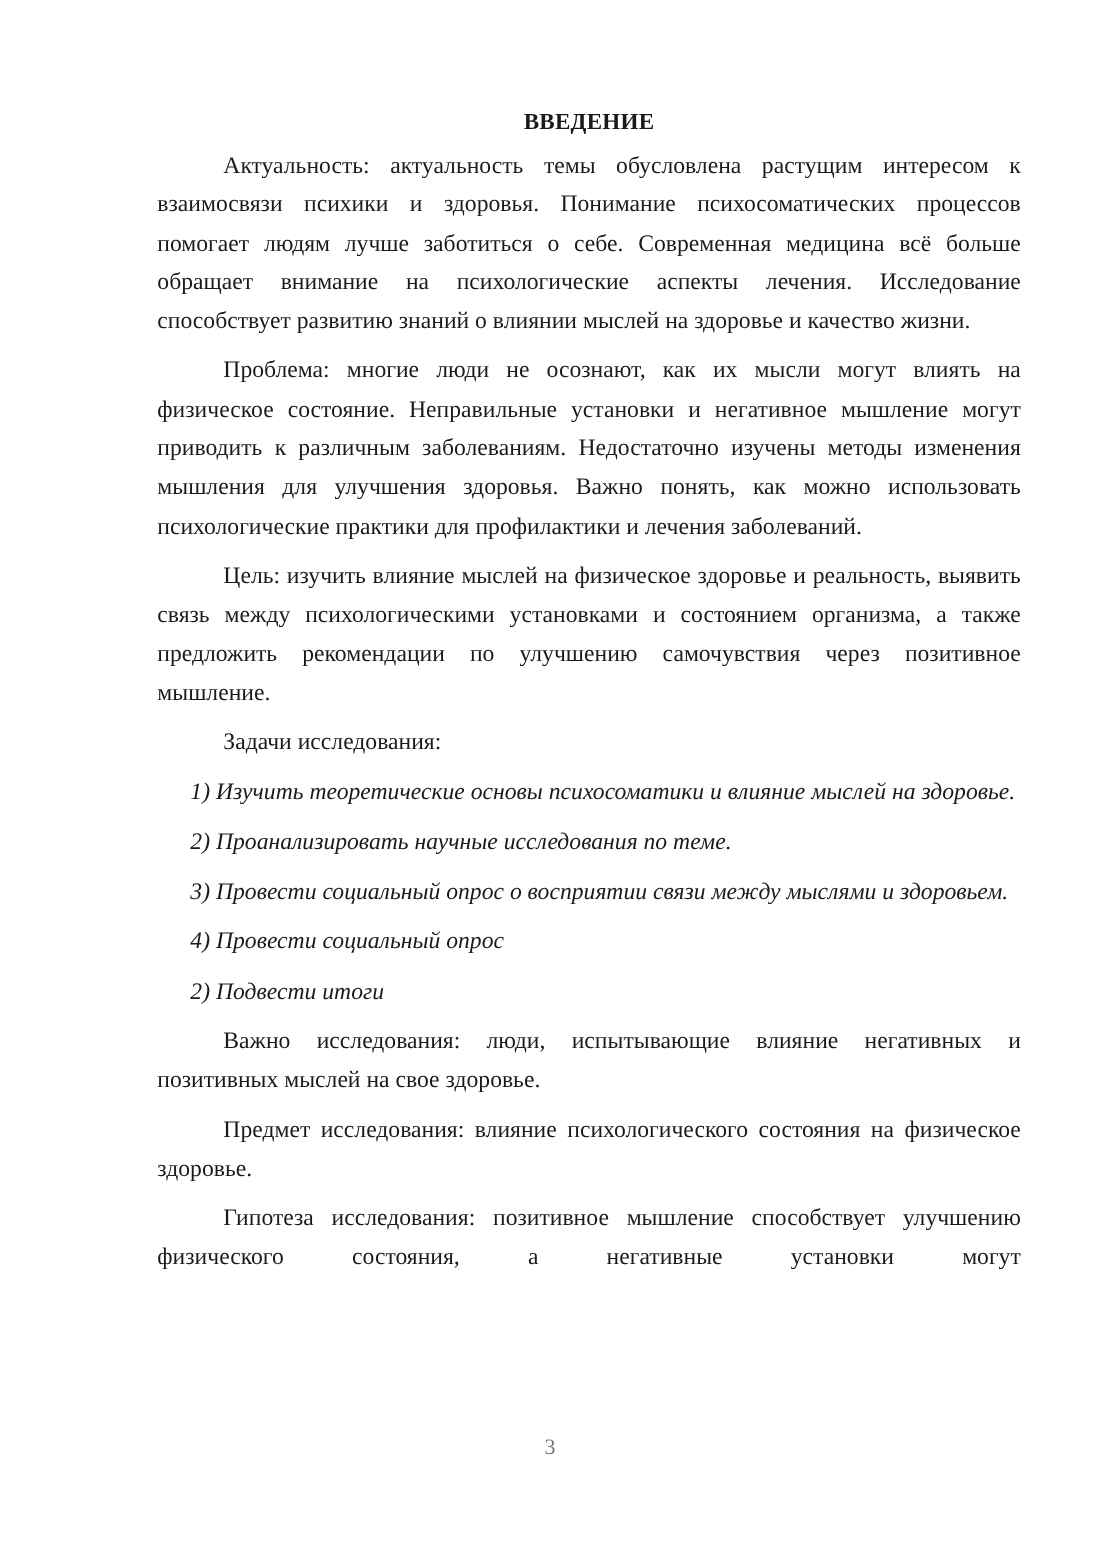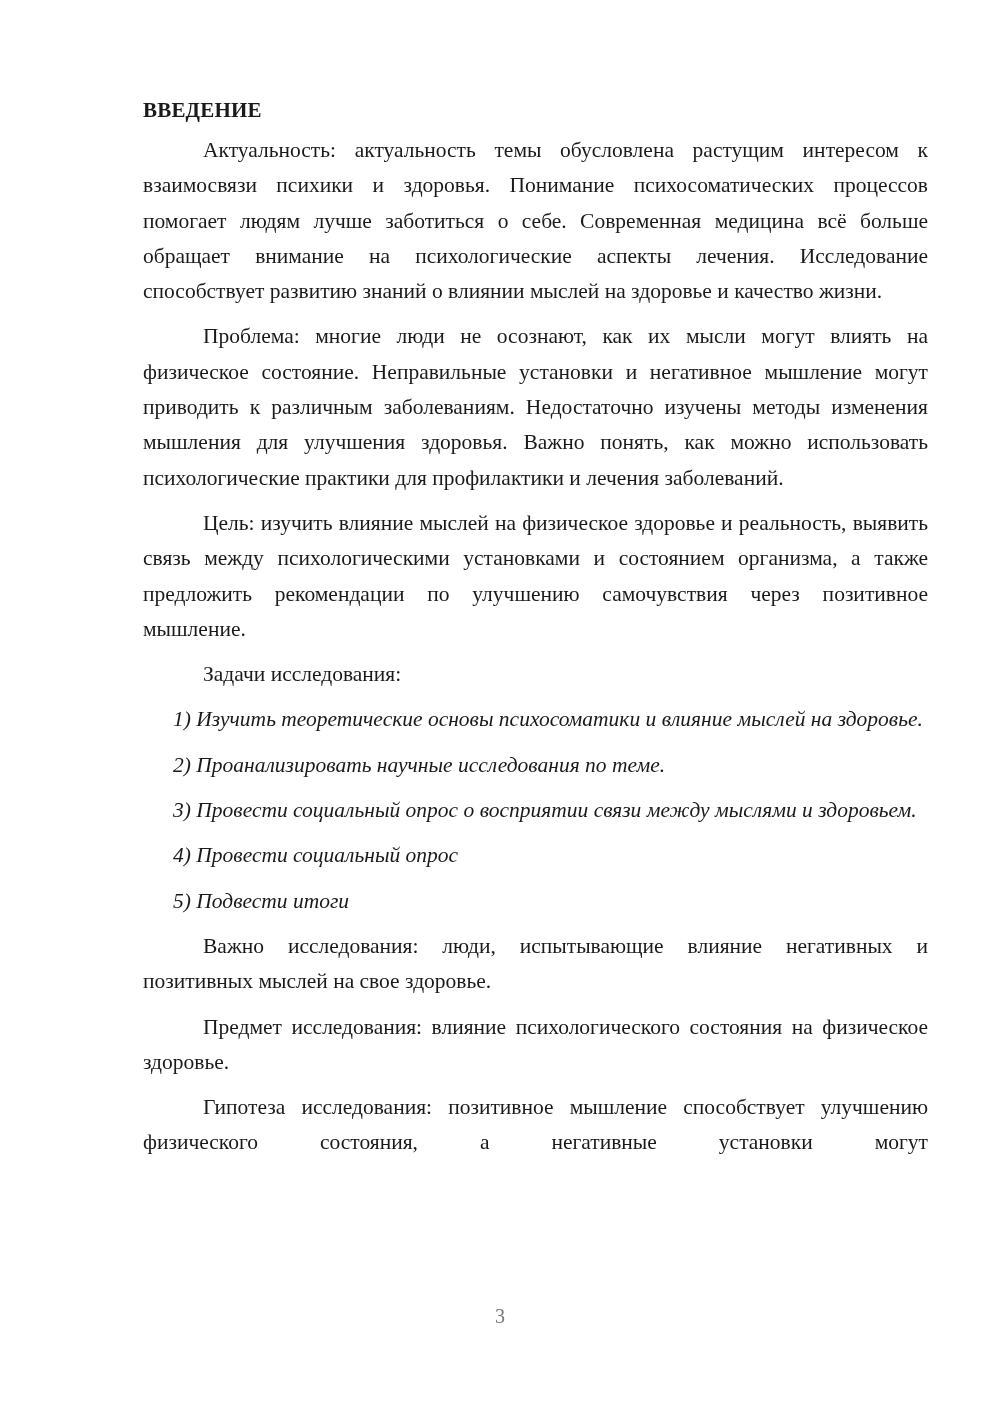--- a/index.html
+++ b/index.html
@@ -3,21 +3,21 @@
   <meta charset="utf-8">
   <style>
     html, body { margin: 0; padding: 0; background: #ffffff; }
     body { width: 1000px; height: 1414px; position: relative; overflow: hidden; }
     .page {
       position: absolute; left: 143px; top: 93px; width: 785px;
       font-family: "Liberation Serif", "DejaVu Serif", serif;
       font-size: 21.5px; line-height: 35.3px; color: #1a1a1a;
     }
     .title {
-      font-weight: bold; font-size: 21px;
+      text-align: center; font-weight: bold; font-size: 21px;
       margin: 0 0 5px 0; line-height: 35px; letter-spacing: 0.2px;
     }
     .para {
       text-align: justify; text-indent: 60px; margin: 0 0 10px 0;
     }
     .task {
       text-align: justify; text-indent: 30px; margin: 0 0 10px 0; font-style: italic;
     }
     .page-number {
       position: absolute; left: 0; width: 1000px; top: 1305px;
@@ -33,20 +33,20 @@
 
   <p class="para">Актуальность: актуальность темы обусловлена растущим интересом к взаимосвязи психики и здоровья. Понимание психосоматических процессов помогает людям лучше заботиться о себе. Современная медицина всё больше обращает внимание на психологические аспекты лечения. Исследование способствует развитию знаний о влиянии мыслей на здоровье и качество жизни.</p>
   <p class="para">Проблема: многие люди не осознают, как их мысли могут влиять на физическое состояние. Неправильные установки и негативное мышление могут приводить к различным заболеваниям. Недостаточно изучены методы изменения мышления для улучшения здоровья. Важно понять, как можно использовать психологические практики для профилактики и лечения заболеваний.</p>
   <p class="para">Цель: изучить влияние мыслей на физическое здоровье и реальность, выявить связь между психологическими установками и состоянием организма, а также предложить рекомендации по улучшению самочувствия через позитивное мышление.</p>
   <p class="para">Задачи исследования:</p>
 
   <p class="task">1) Изучить теоретические основы психосоматики и влияние мыслей на здоровье.</p>
   <p class="task">2) Проанализировать научные исследования по теме.</p>
   <p class="task">3) Провести социальный опрос о восприятии связи между мыслями и здоровьем.</p>
   <p class="task">4) Провести социальный опрос</p>
-  <p class="task">5) Подвести итоги</p>
+  <p class="task">2) Подвести итоги</p>
 
   <p class="para">Важно исследования: люди, испытывающие влияние негативных и позитивных мыслей на свое здоровье.</p>
   <p class="para">Предмет исследования: влияние психологического состояния на физическое здоровье.</p>
   <p class="para" style="text-align-last: justify;">Гипотеза исследования: позитивное мышление способствует улучшению физического состояния, а негативные установки могут</p>
 </div>
 
 <div class="page-number">3</div>
 
 </body></html>

